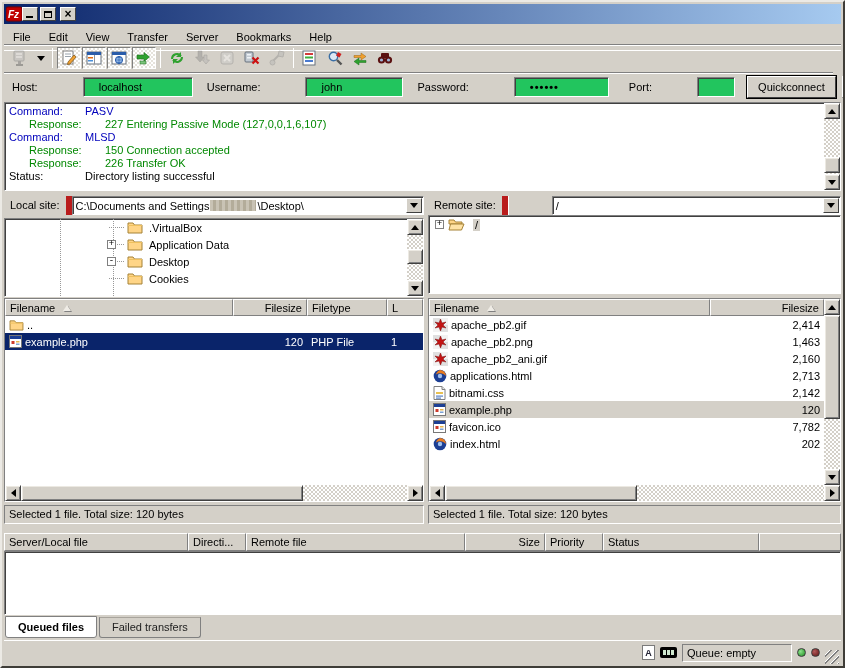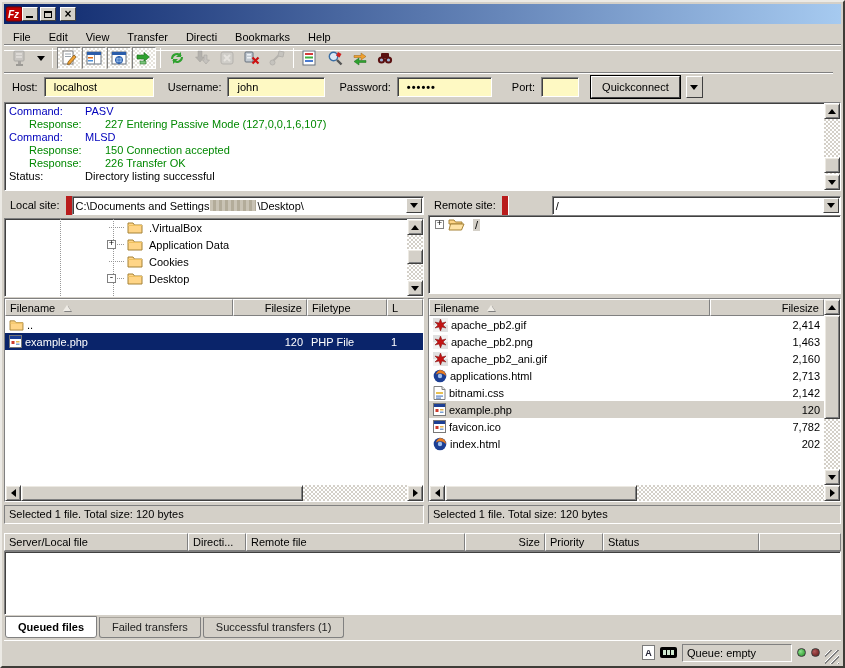--- a/index.html
+++ b/index.html
@@ -44,23 +44,23 @@
   .tbtn.narrow { width:15px; }
   .tsep { width:1px; height:20px; background:#808080; border-right:1px solid #fff; margin:0 3px; }
   .dd-arrow { width:0; height:0; border-left:4px solid transparent; border-right:4px solid transparent;
     border-top:5px solid #000; }
 
   
   .qcbar { position:absolute; left:2px; top:70px; right:10px; height:29px;
     display:flex; align-items:center; padding-left:8px; gap:6px;
     border-top:1px solid #808080; box-shadow:inset 0 1px 0 #fff; }
   .qc-label { margin-right:0; }
-  .tfield { height:20px; background:#fef9c3; border:1px solid; border-color:#808080 #fff #fff #808080;
-    box-shadow:inset 1px 1px 0 #404040; padding:2px 9px; font-family:"Liberation Sans",sans-serif;
-    font-size:11px; outline:none; }
+  .tfield { height:20px; background:#22c55e; border:1px solid; border-color:#808080 #fff #fff #808080;
+    box-shadow:inset 1px 1px 0 #404040; padding:2px 15px; font-family:"Liberation Sans",sans-serif;
+    font-size:11px; outline:none;margin-left:39px; }
   .f-host { width:110px; } .f-user { width:98px; } .f-pass { width:95px; letter-spacing:1px; font-weight:bold; }
   .f-port { width:38px; }
   .qc-btn { height:22px; padding:0 10px; background:#d4d0c8; border:1px solid;
     border-color:#fff #404040 #404040 #fff; box-shadow:0 0 0 1px #000;
     font-family:"Liberation Sans",sans-serif; font-size:11px; margin-left:6px; }
   .qc-dd { width:17px; height:22px; background:#d4d0c8; border:1px solid;
     border-color:#fff #404040 #404040 #fff; display:flex; align-items:center; justify-content:center; }
 
   
   .logpane { position:absolute; left:2px; top:100px; right:2px; height:89px; background:#fff;
@@ -206,21 +206,21 @@
         </span>
       <span class="wbtn close g-x"></span>
     </span>
   </div>
 
   <div class="menubar">
     <span class="menu-item">File</span>
     <span class="menu-item">Edit</span>
     <span class="menu-item">View</span>
     <span class="menu-item">Transfer</span>
-    <span class="menu-item">Directi</span>
+    <span class="menu-item">Server</span>
     <span class="menu-item">Bookmarks</span>
     <span class="menu-item">Help</span>
   </div>
 
   <div class="toolbar">
     <span class="tbtn disabled">
       <svg width="16" height="16" viewBox="0 0 16 16">
         <rect x="2" y="1" width="10" height="10" rx="1" fill="#aeb9c4" stroke="#66707c"></rect>
         <rect x="4" y="3" width="6" height="2" fill="#e6ecf2"></rect>
           <rect x="4" y="6" width="6" height="2" fill="#e6ecf2"></rect>
@@ -398,33 +398,33 @@
       </div>
       <div class="trow">
         <span class="expander abs exp-plus"></span>
         <svg class="ficon" width="16" height="13" viewBox="0 0 16 13">
             <path d="M1 2 h5 l1.5 2 H15 v8 H1 Z" fill="#ffd587" stroke="#a58237"></path>
             <path d="M1 4.5 H15" stroke="#eec05e"></path>
           </svg>
         <span class="tlabel">Application Data</span>
       </div>
       <div class="trow">
-        <svg class="ficon" width="16" height="13" viewBox="0 0 16 13">
-            <path d="M1 2 h5 l1.5 2 H15 v8 H1 Z" fill="#ffd587" stroke="#a58237"></path>
-            <path d="M1 4.5 H15" stroke="#eec05e"></path>
-          </svg>
-        <span class="tlabel">Cookies</span>
-      </div>
-      <div class="trow">
         <span class="expander abs exp-minus"></span>
         <svg class="ficon" width="16" height="13" viewBox="0 0 16 13">
             <path d="M1 2 h5 l1.5 2 H15 v8 H1 Z" fill="#ffd587" stroke="#a58237"></path>
             <path d="M1 4.5 H15" stroke="#eec05e"></path>
           </svg>
         <span class="tlabel">Desktop</span>
+      </div>
+      <div class="trow">
+        <svg class="ficon" width="16" height="13" viewBox="0 0 16 13">
+            <path d="M1 2 h5 l1.5 2 H15 v8 H1 Z" fill="#ffd587" stroke="#a58237"></path>
+            <path d="M1 4.5 H15" stroke="#eec05e"></path>
+          </svg>
+        <span class="tlabel">Cookies</span>
       </div>
     </div>
     <div class="vscroll" style="top:0;bottom:0">
       <span class="sbtn" style="top:0">
           <i class="arr up"></i>
         </span>
       <span class="sthumb" style="top:30px;height:15px;left:0;right:0"></span>
       <span class="sbtn" style="bottom:0">
           <i class="arr down"></i>
         </span>
@@ -655,21 +655,20 @@
     <span class="colhdr qc5">
         <span>Status</span>
       </span>
     <span class="colhdr qc6"></span>
   </div>
   <div class="qbody"></div>
 
   <div class="tabs">
     <span class="tab active">Queued files</span>
     <span class="tab">Failed transfers</span>
-    <span class="tab">Successful transfers (1)</span>
   </div>
 
   <div class="statusbar">
     <span class="ascii-icon">A</span>
     <span class="speed-icon">
         <i></i>
         <i></i>
         <i></i>
       </span>
     <span class="sb-box">Queue: empty</span>

